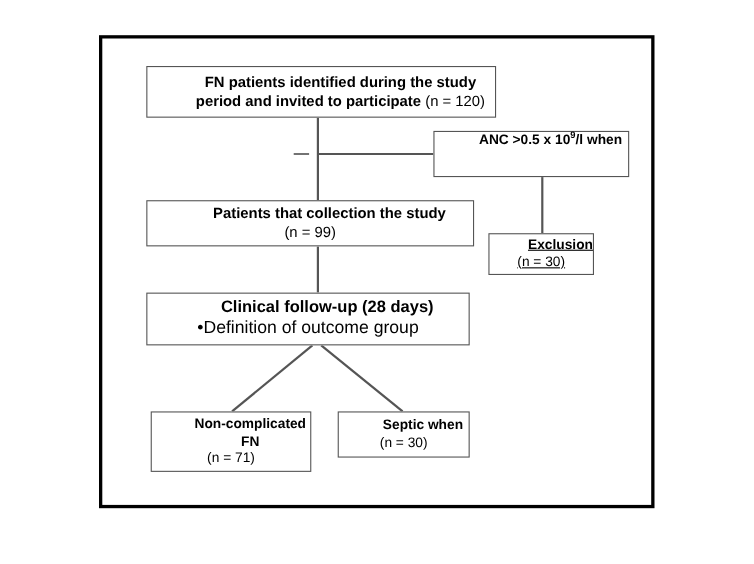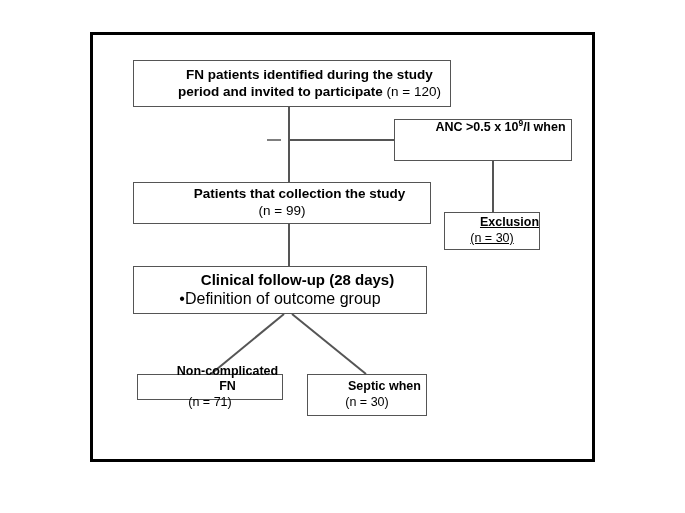--- a/index.html
+++ b/index.html
@@ -103,21 +103,21 @@
     height: 48px;
     font-size: 15px;
   }
   #node-followup .line-reg {
     font-size: 16px;
   }
   #node-noncomp {
     left: 137px;
     top: 374px;
     width: 146px;
-    height: 26px;
+    height: 55px;
     font-size: 12.5px;
   }
   #node-septic {
     left: 307px;
     top: 374px;
     width: 120px;
     height: 42px;
     font-size: 12.5px;
   }
 

